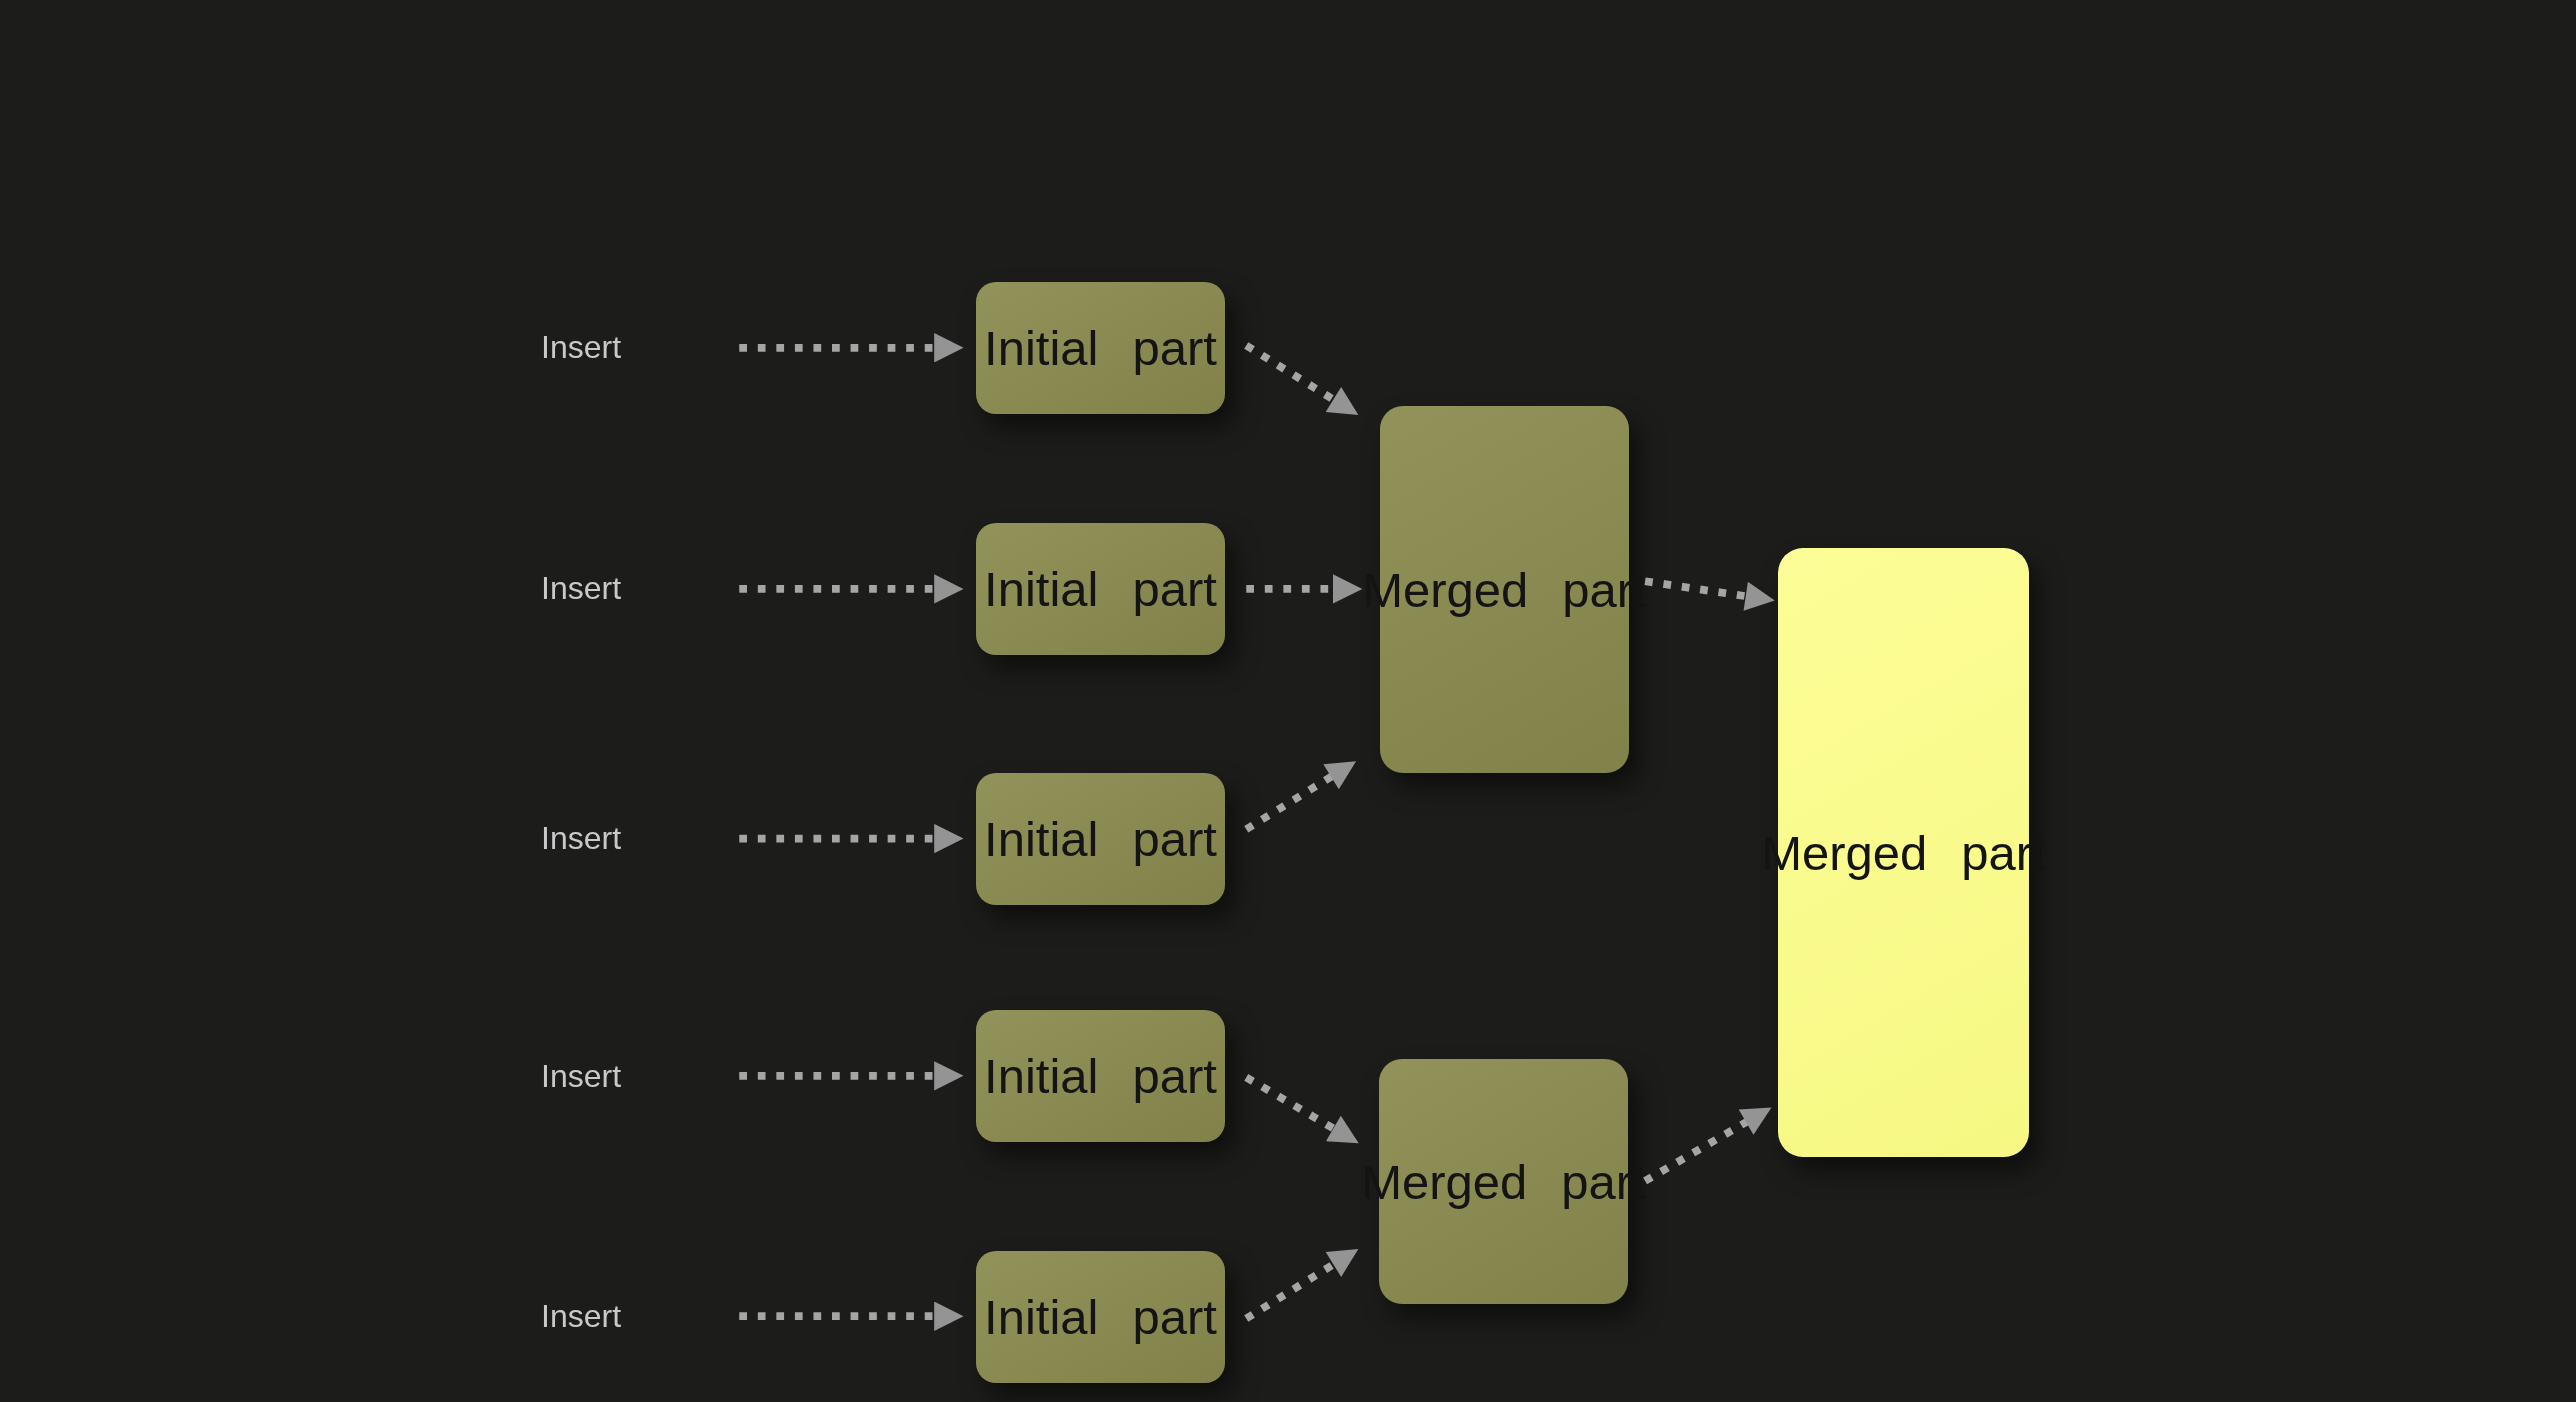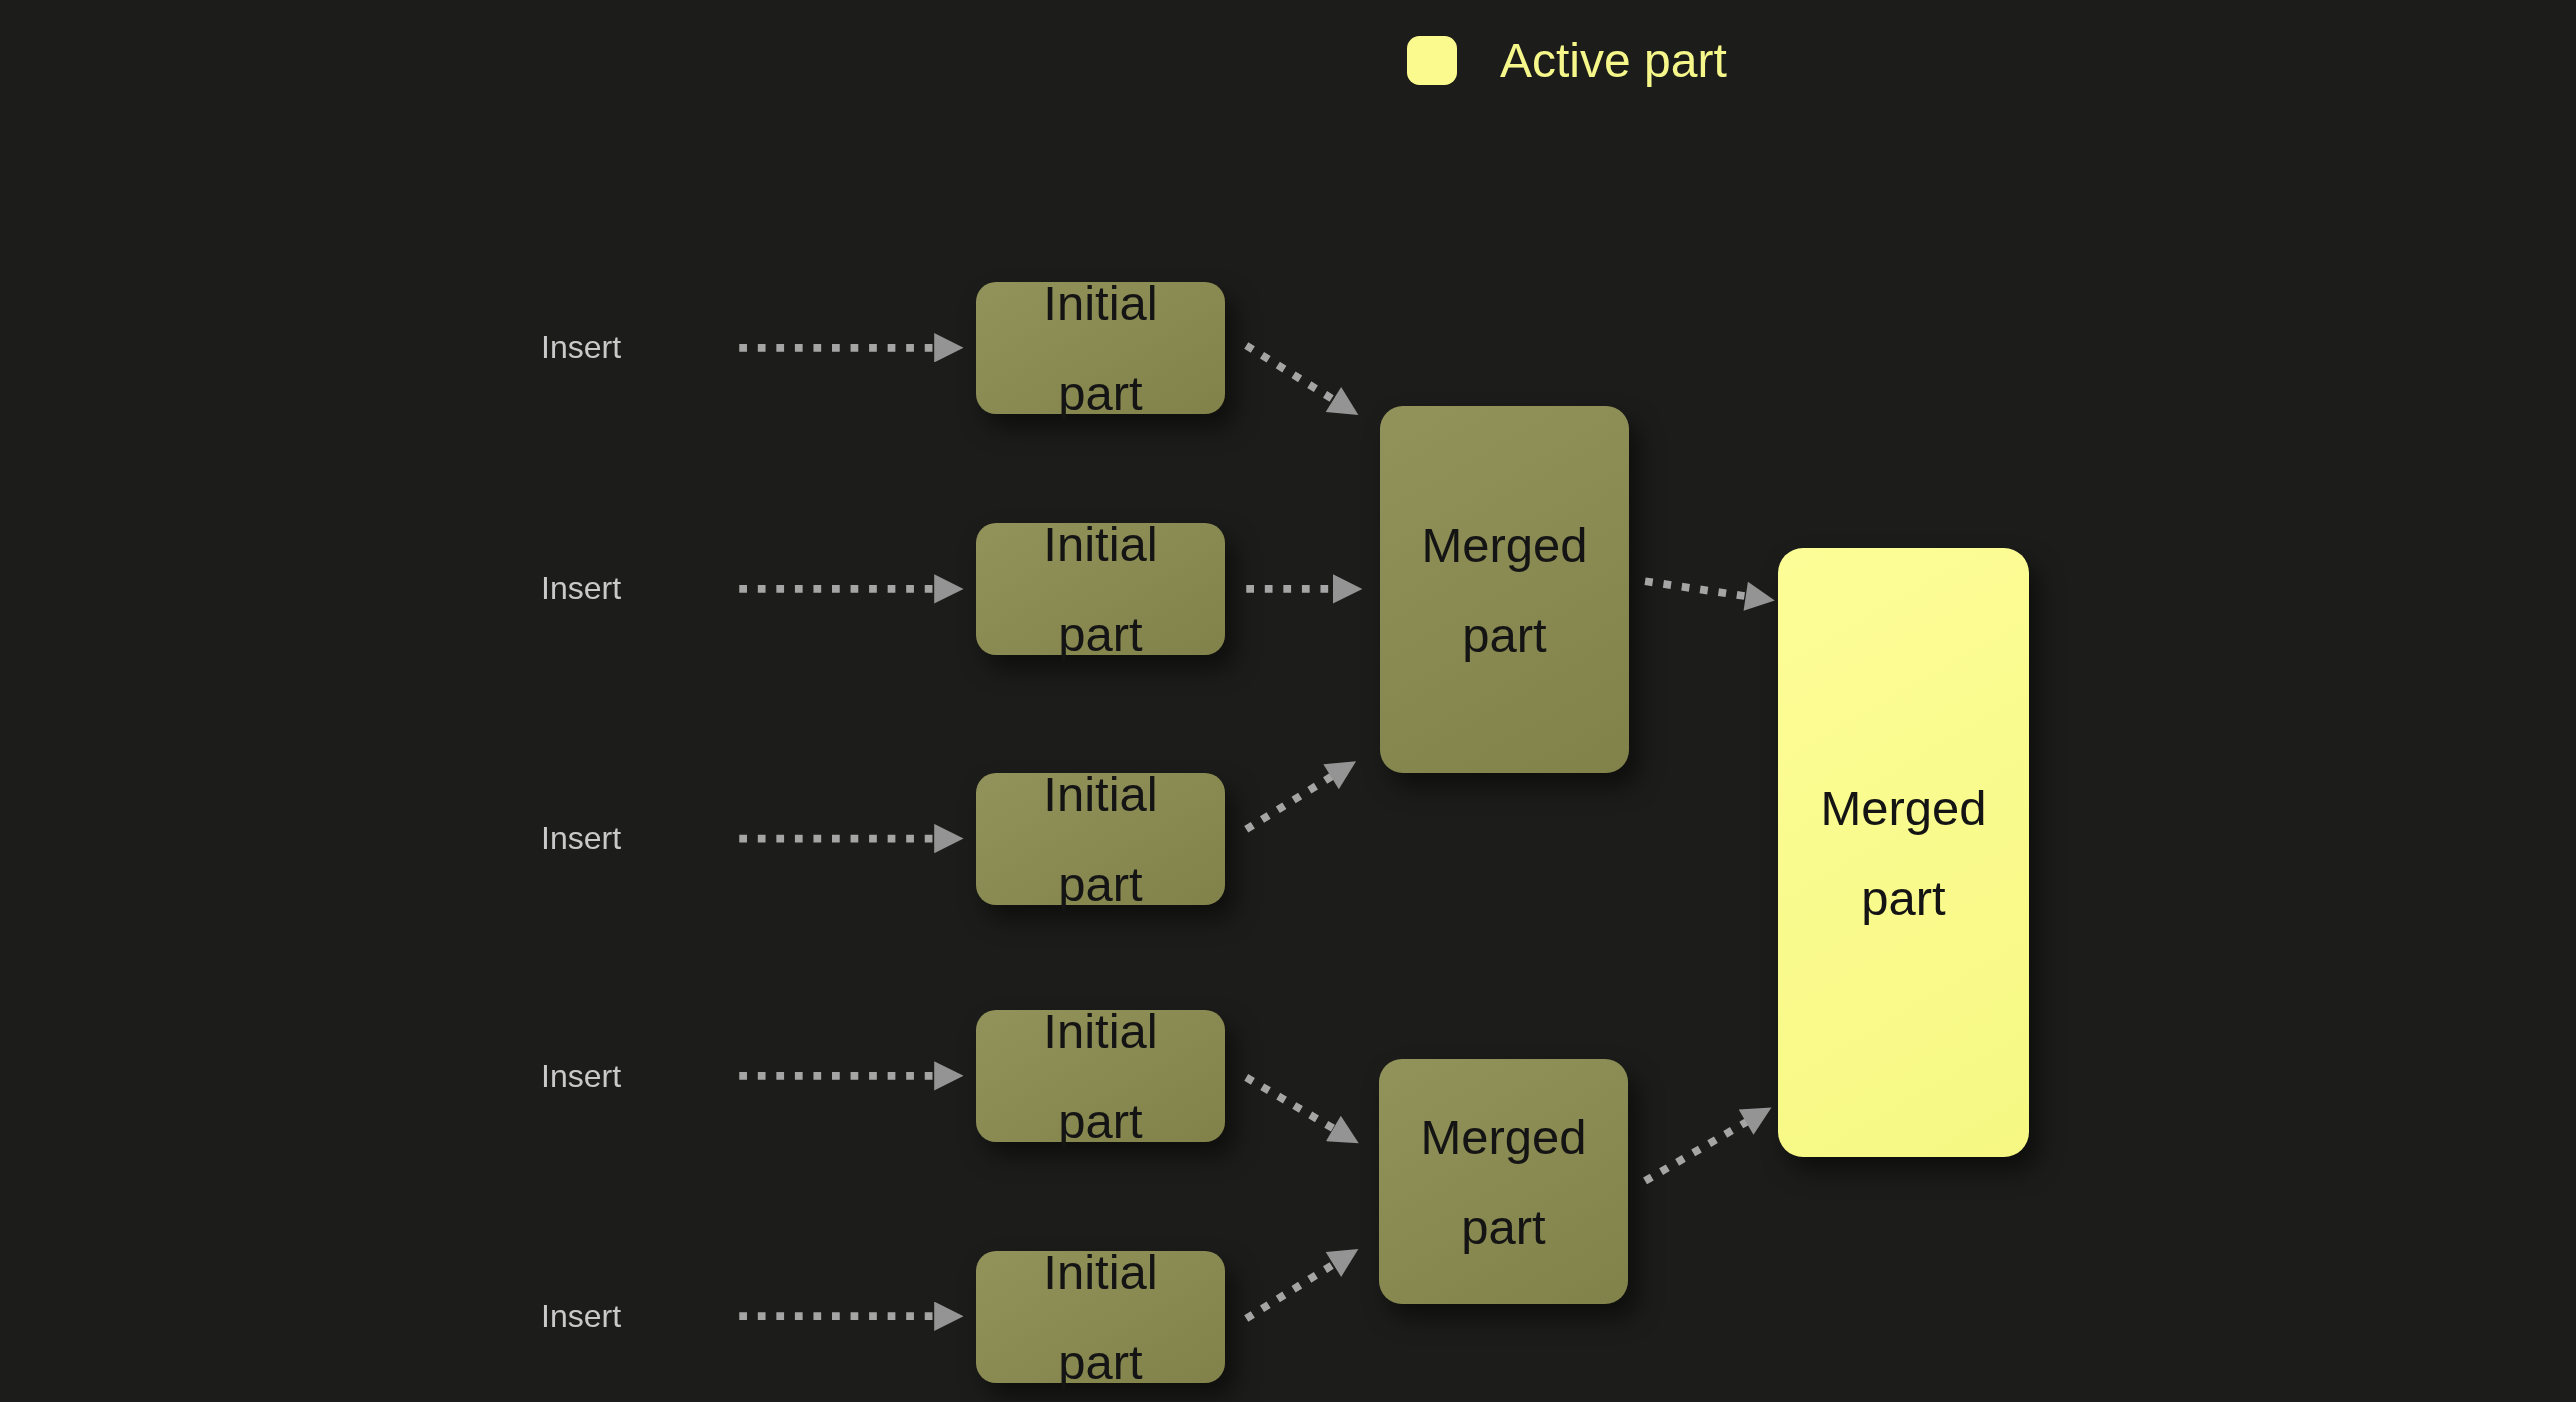--- a/index.html
+++ b/index.html
@@ -24,21 +24,21 @@
   .legend-label.active{color:var(--active-text);}
 
   
   .insert-label{
     position:absolute;left:541px;width:201px;height:77px;
     display:flex;align-items:center;font-size:32px;color:var(--insert-text);
   }
 
   
   .node{
-    position:absolute;display:flex;flex-direction:column;align-items:center;justify-content:center;
+    position:absolute;display:flex;flex-direction:row;align-items:center;justify-content:center;
     color:var(--node-text);font-size:49px;line-height:56px;text-align:center;
     box-shadow:9.3px 14px 23px rgba(0,0,0,0.5);
     gap:34px;
   }
   .node.olive{background:linear-gradient(150deg,#92925b 0%,#81814a 100%);}
   .node.initial{left:976px;width:249px;height:132px;border-radius:20px;}
   .node.merged-1{left:1380px;top:406px;width:249px;height:367px;border-radius:23px;}
   .node.merged-2{left:1379px;top:1059px;width:249px;height:245px;border-radius:23px;}
   .node.active{
     left:1778px;top:548px;width:251px;height:609px;border-radius:25px;
@@ -48,24 +48,20 @@
   
   svg.arrows{position:absolute;left:0;top:0;pointer-events:none;}
   svg.arrows line{stroke:var(--arrow);stroke-width:10;stroke-dasharray:10 14;}
   #arrowhead path{fill:#949494;}
 </style>
 </head>
 <body>
 
 <div class="canvas">
 
-  <div class="legend-item" style="left:1407px;top:36px;">
-    <span class="swatch active"></span>
-    <span class="legend-label active">Active part</span>
-  </div>
 
   <div class="insert-label" style="top:309px;">Insert</div>
   <div class="insert-label" style="top:550px;">Insert</div>
   <div class="insert-label" style="top:800px;">Insert</div>
   <div class="insert-label" style="top:1038px;">Insert</div>
   <div class="insert-label" style="top:1278px;">Insert</div>
 
   <div class="node olive initial" style="top:282px;">
     <span>Initial</span>
     <span>part</span>

